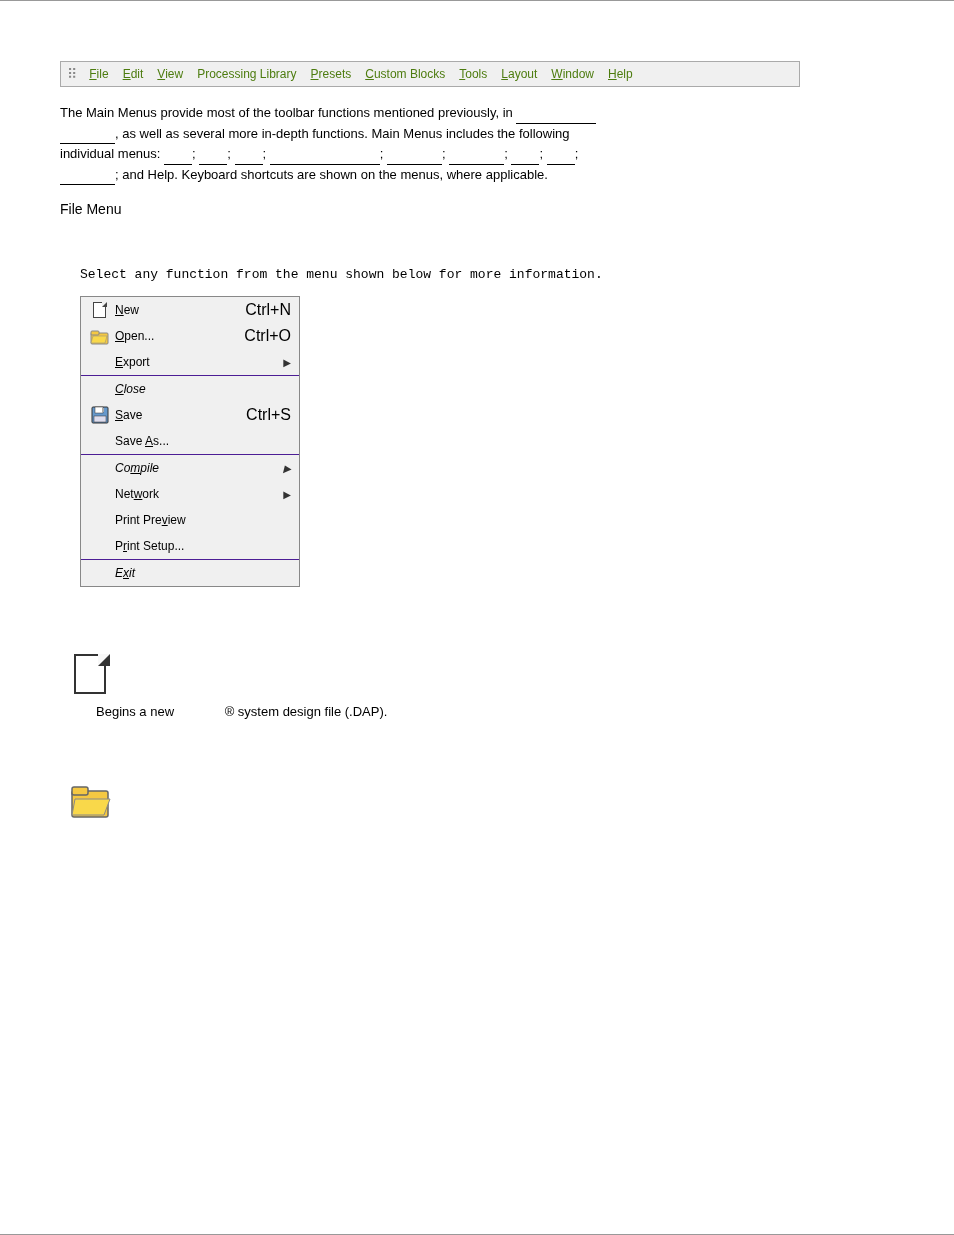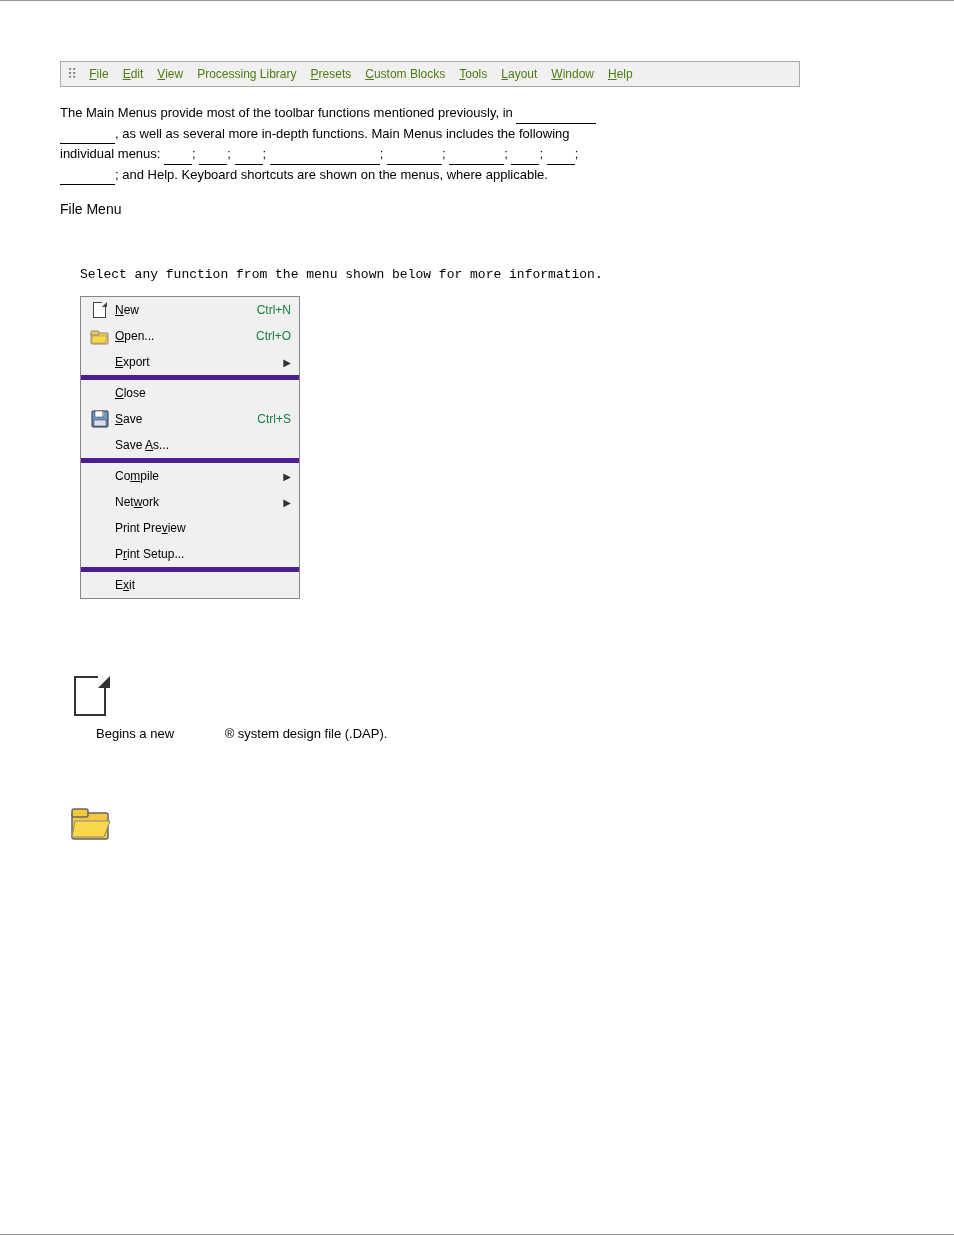--- a/index.html
+++ b/index.html
@@ -104,54 +104,55 @@
       margin-left: 20px;
       font-family: Liberation Mono, monospace;
     }
 
     
     .dropdown-menu {
       border: 1px solid #888;
       background: #f0f0f0;
       width: 220px;
       margin-left: 20px;
-      margin-bottom: 45px;
+      margin-bottom: 35px;
     }
 
     .menu-row {
       display: flex;
       align-items: center;
       padding: 3px 8px;
       font-size: 12px;
       background: #f0f0f0;
       min-height: 24px;
       position: relative;
     }
 
     .menu-row.separator {
-      border-top: 5px solid #4c1d95;
+      border-top: 1px solid #4c1d95;
+      font-style: italic;
     }
 
     .menu-icon {
       width: 22px;
       height: 20px;
       margin-right: 4px;
       display: flex;
       align-items: center;
       justify-content: center;
       flex-shrink: 0;
     }
 
     .menu-label {
       flex: 1;
     }
 
     .menu-shortcut {
-      color: #15803d;
-      font-size: 12px;
+      color: #000000;
+      font-size: 16px;
     }
 
     .menu-arrow {
       font-size: 10px;
       color: #333;
     }
 
     
     .icon-new {
       width: 18px;

